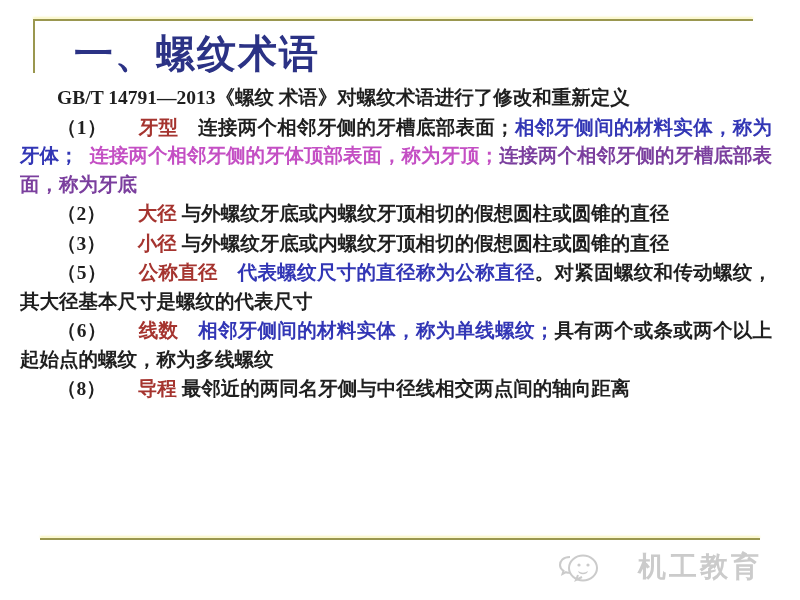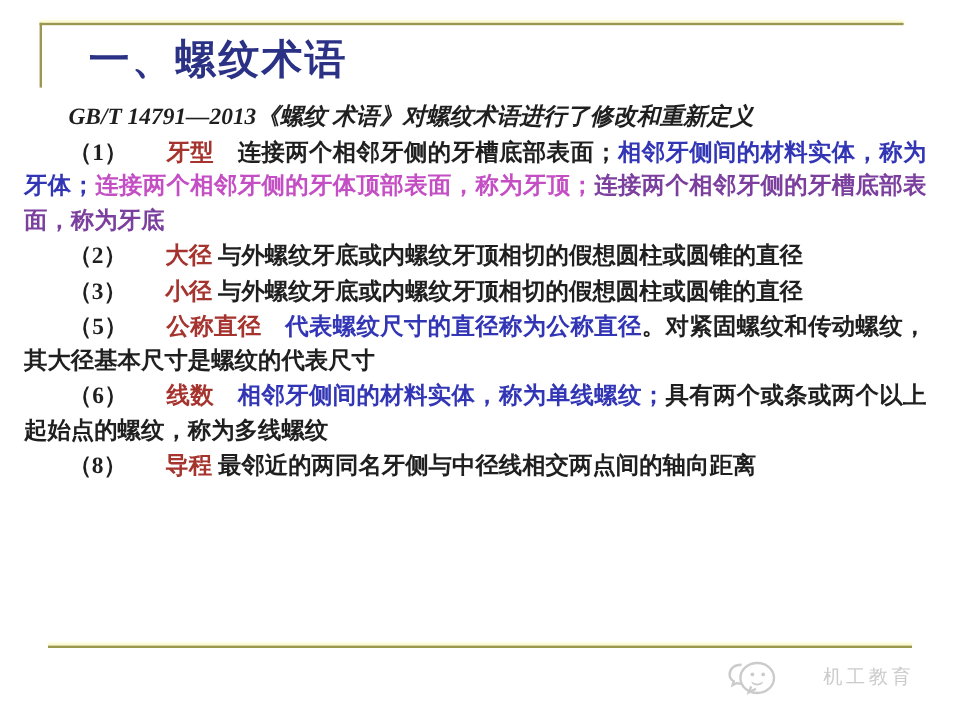--- a/index.html
+++ b/index.html
@@ -34,62 +34,61 @@
     left: 40px; top: 538px;
     width: 720px; height: 2px;
     background: var(--c-frame);
     box-shadow: 0 -2px 2px rgba(250,245,180,0.9);
   }
   .title {
     position: absolute;
     left: 74px; top: 27px;
     margin: 0;
     font-family: "Liberation Sans", "DejaVu Sans", sans-serif;
-    font-size: 34px;
+    font-size: 39px;
     font-weight: bold;
     letter-spacing: 2px;
     color: var(--c-title);
     white-space: nowrap;
   }
   .body {
     position: absolute;
     left: 20px; top: 84px;
     width: 752px;
     font-size: 19.5px;
     font-weight: bold;
     line-height: 28.5px;
     color: var(--c-black);
     text-align: justify;
   }
   .intro {
     margin: 0 0 1px 0;
     text-indent: 1.9em;
-    font-style: italic;
   }
   .term {
     margin: 0 0 1px 0;
     text-indent: 1.9em;
   }
   .seg-black   { color: var(--c-black); }
   .seg-red     { color: var(--c-red); margin-left: 32px; }
   .seg-blue    { color: var(--c-blue); }
-  .seg-magenta { color: var(--c-magenta); }
+  .seg-magenta { color: var(--c-magenta); margin-left: 11px; }
   .seg-purple  { color: var(--c-purple); }
   .watermark {
     position: absolute;
     right: 38px; top: 548px;
     display: flex;
     align-items: center;
     gap: 6px;
     color: var(--c-watermark);
   }
   .watermark .wm-label {
     font-family: "Liberation Sans", "DejaVu Sans", sans-serif;
-    font-size: 16px;
-    font-weight: normal;
+    font-size: 28px;
+    font-weight: bold;
     letter-spacing: 3px;
     color: var(--c-watermark);
     margin-left: 32px;
   }
 </style>
 </head>
 <body>
 
 <div class="page">
   <div class="frame-top"></div>

